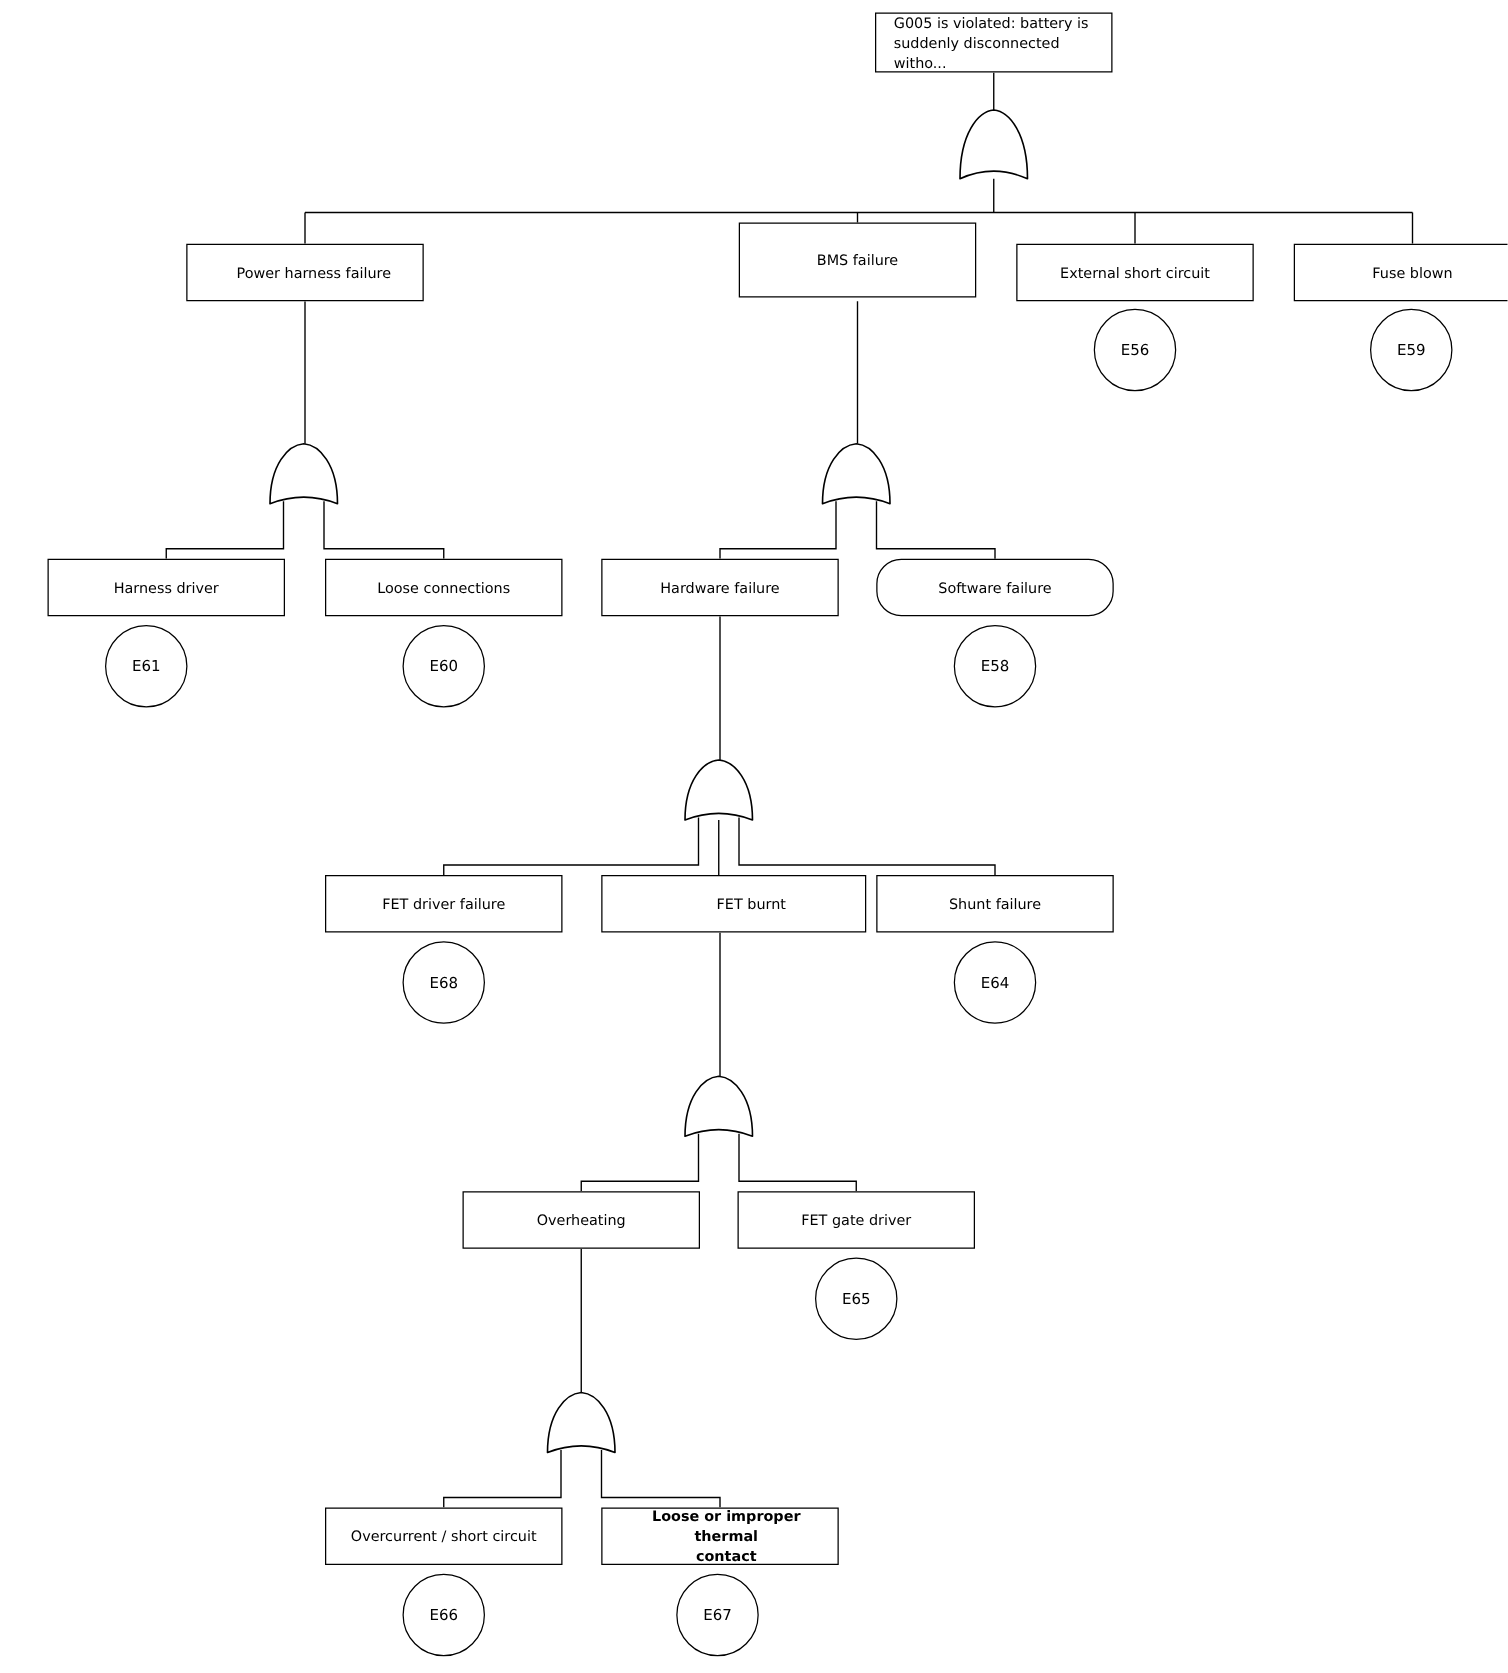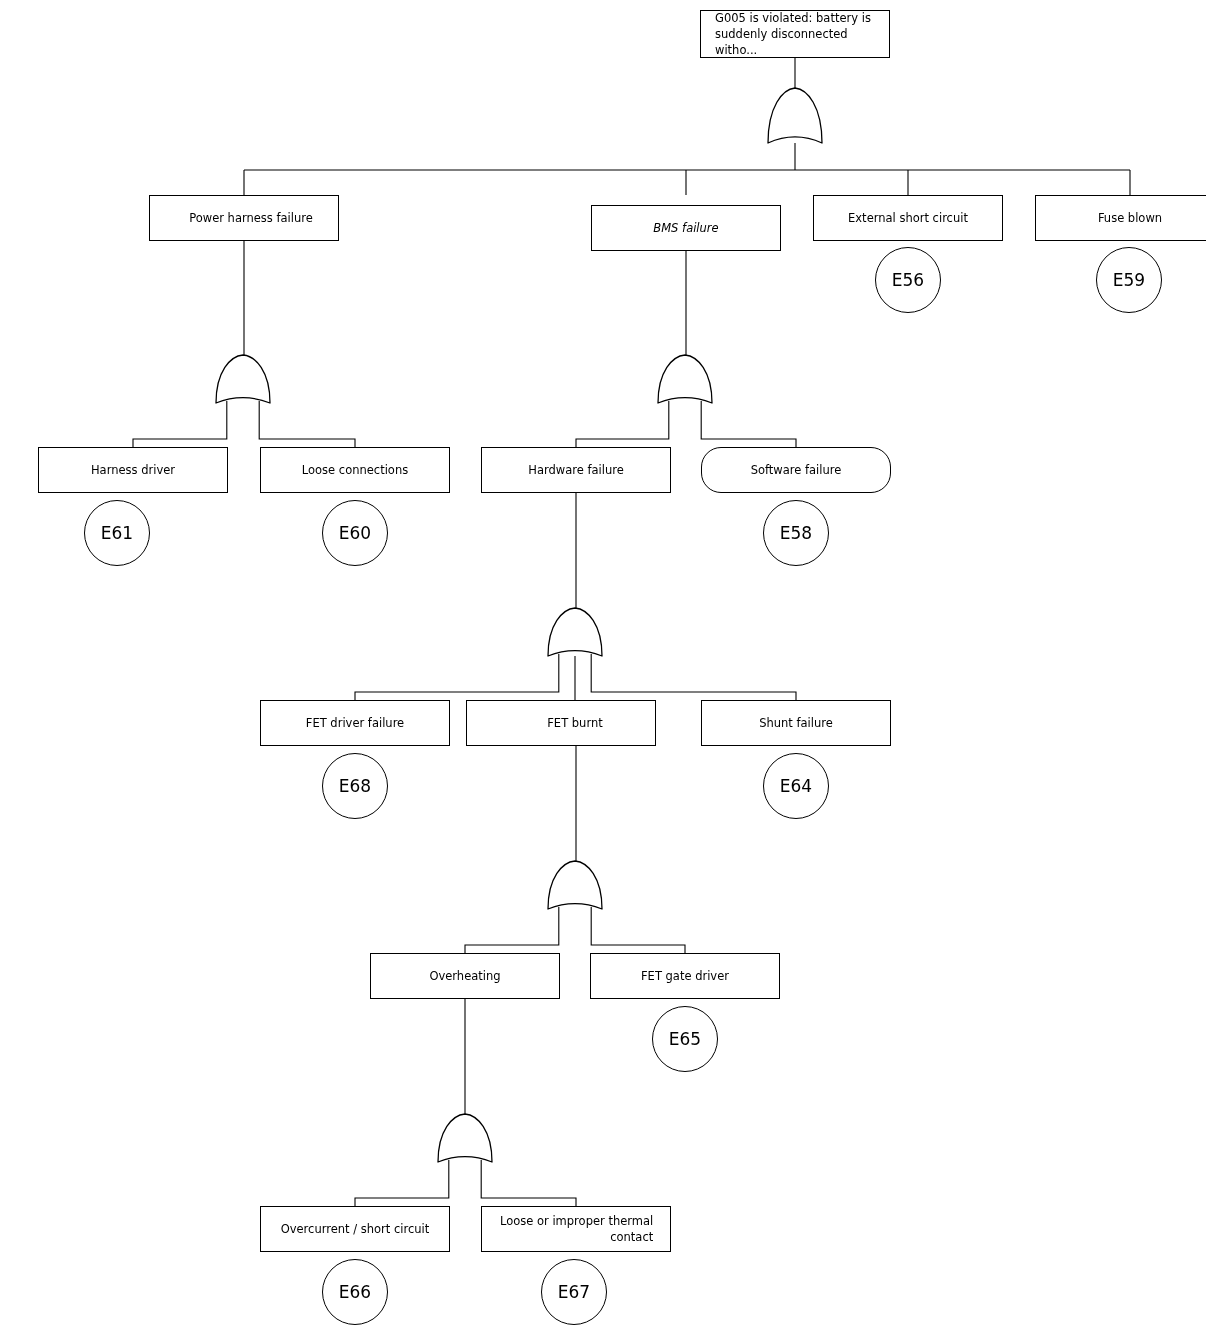--- a/index.html
+++ b/index.html
@@ -41,22 +41,23 @@
     line-height: 16px;
     color: #000000;
     text-align: center;
     padding: 0 8px;
     white-space: pre-line;
   }
   .ft-node.align-left {
     justify-content: flex-start;
   }
   .ft-node.align-left .ft-label {
-    text-align: right;
+    text-align: center;
     padding-left: 18px;
+    font-weight: bold;
   }
   .ft-node.top-event .ft-label {
     text-align: left;
     padding-left: 14px;
     padding-right: 6px;
   }
   .ft-node.top-event {
     justify-content: flex-start;
   }
   .ft-basic {
@@ -64,21 +65,21 @@
     box-sizing: border-box;
     border: 1px solid #000000;
     border-radius: 50%;
     background: #ffffff;
     display: flex;
     align-items: center;
     justify-content: center;
     z-index: 2;
   }
   .ft-basic .ft-label {
-    font-size: 17px;
+    font-size: 12px;
     color: #000000;
     text-align: center;
   }
 </style>
 </head>
 <body>
 
 <div id="fta-canvas">
 
   <svg id="fta-svg" viewBox="0 0 1206 1338" xmlns="http://www.w3.org/2000/svg">
@@ -118,21 +119,21 @@
   </svg>
 
   <div id="node-layer">
       <div class="ft-node top-event" style="left: 672px; top: 10px; width: 190px; height: 48px;">
         <span class="ft-label">G005 is violated: battery is
 suddenly disconnected witho...</span>
       </div>
       <div class="ft-node" style="left: 121px; top: 195px; width: 190px; height: 46px; padding-left: 14px;">
         <span class="ft-label">Power harness failure</span>
       </div>
-      <div class="ft-node" style="left: 563px; top: 205px; width: 190px; height: 46px; font-style: italic;">
+      <div class="ft-node" style="left: 563px; top: 178px; width: 190px; height: 60px;">
         <span class="ft-label">BMS failure</span>
       </div>
       <div class="ft-node" style="left: 785px; top: 195px; width: 190px; height: 46px;">
         <span class="ft-label">External short circuit</span>
       </div>
       <div class="ft-node" style="left: 1007px; top: 195px; width: 190px; height: 46px;">
         <span class="ft-label">Fuse blown</span>
       </div>
       <div class="ft-node" style="left: 10px; top: 447px; width: 190px; height: 46px;">
         <span class="ft-label">Harness driver</span>
@@ -142,21 +143,21 @@
       </div>
       <div class="ft-node" style="left: 453px; top: 447px; width: 190px; height: 46px;">
         <span class="ft-label">Hardware failure</span>
       </div>
       <div class="ft-node" style="left: 673px; top: 447px; width: 190px; height: 46px; border-radius: 20px;">
         <span class="ft-label">Software failure</span>
       </div>
       <div class="ft-node" style="left: 232px; top: 700px; width: 190px; height: 46px;">
         <span class="ft-label">FET driver failure</span>
       </div>
-      <div class="ft-node" style="left: 438px; top: 700px; width: 190px; height: 46px; padding-left: 28px;">
+      <div class="ft-node" style="left: 453px; top: 700px; width: 212px; height: 46px; padding-left: 28px;">
         <span class="ft-label">FET burnt</span>
       </div>
       <div class="ft-node" style="left: 673px; top: 700px; width: 190px; height: 46px;">
         <span class="ft-label">Shunt failure</span>
       </div>
       <div class="ft-node" style="left: 342px; top: 953px; width: 190px; height: 46px;">
         <span class="ft-label">Overheating</span>
       </div>
       <div class="ft-node" style="left: 562px; top: 953px; width: 190px; height: 46px;">
         <span class="ft-label">FET gate driver</span>

